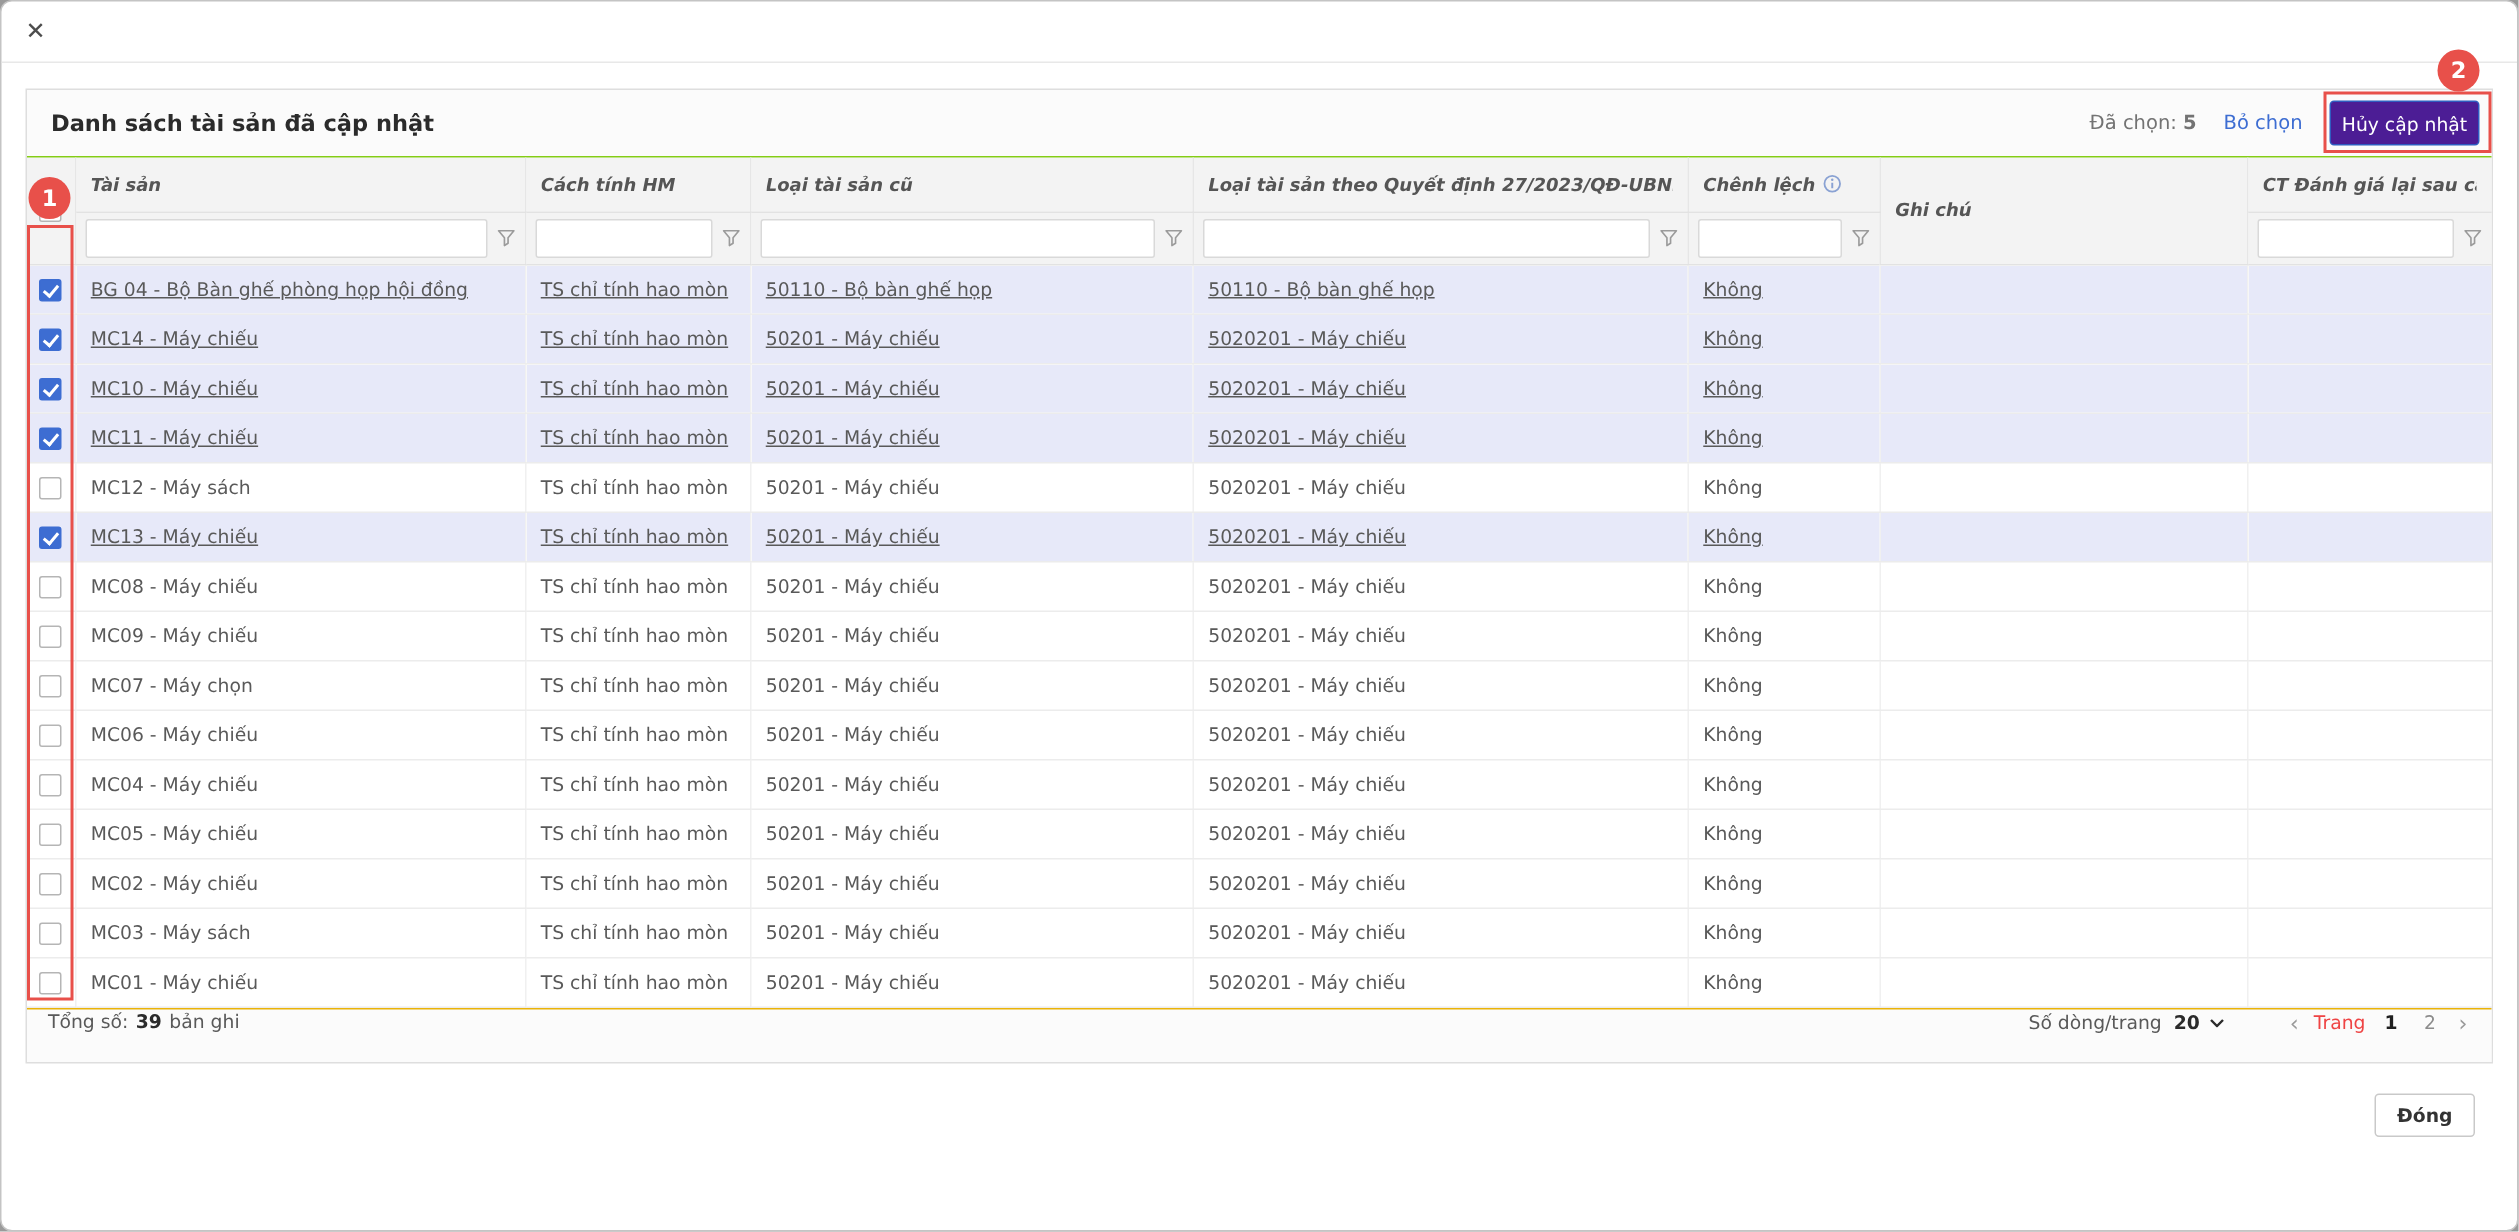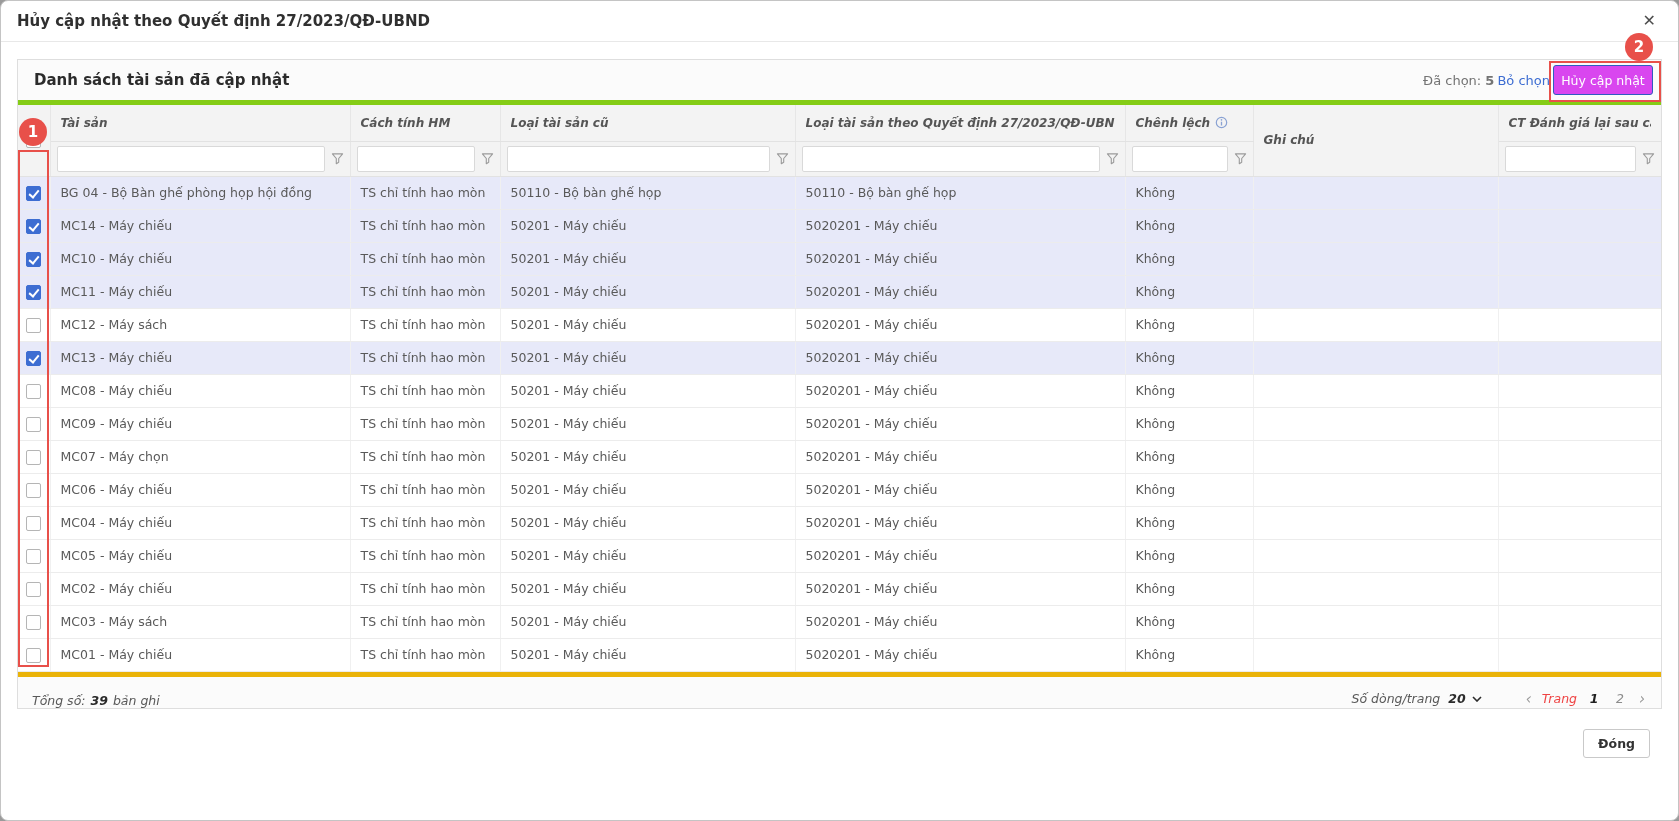--- a/index.html
+++ b/index.html
@@ -29,32 +29,32 @@
 
   
   .panel {
     position: absolute; left: 16px; right: 16px; top: 58px;
     border: 1px solid #dedede;
     background: #fff;
   }
   .panel-header {
     height: 45px;
     background: #fbfbfb;
-    border-bottom: 5px solid #84cc16;
+    border-bottom: 1px solid #84cc16;
     display: flex; align-items: center;
     padding: 0 8px 0 16px;
-    gap: 3px;
+    gap: 18px;
   }
   .section-title { font-size: 15px; font-weight: bold; color: #2b2b2b; margin-right: auto; }
   .selected-info { font-size: 13px; color: #737373; white-space: nowrap; }
   .selected-info b { font-weight: bold; }
   .deselect-link { font-size: 13px; color: #3d6dd2; cursor: pointer; white-space: nowrap; }
   .primary-btn {
     width: 100px; height: 30px;
-    background: #d946ef; color: #fff;
+    background: #4c1d95; color: #fff;
     border: 1px solid #2f5cc0; border-radius: 3px;
     font-size: 12.5px; font-family: inherit;
     cursor: pointer;
   }
 
   
   table { width: 100%; border-collapse: collapse; table-layout: fixed; }
   thead th {
     background: #f3f3f3;
     font-size: 12px; font-weight: bold; color: #555;
@@ -80,21 +80,21 @@
   tbody td {
     height: 33px;
     padding: 0 10px;
     font-size: 12.5px; color: #595959;
     border-bottom: 1px solid #ececec;
     border-right: 1px solid #f0f0f0;
     white-space: nowrap; overflow: hidden; text-overflow: ellipsis;
     background: #fff;
   }
   tbody td:last-child { border-right: none; }
-  tbody tr.selected td { background: #e7e9f9; }
+  tbody tr.selected td { background: #e7e9f9; text-decoration: underline; }
   .col-check { text-align: center; padding: 0 !important; }
 
   .cbx {
     appearance: none; -webkit-appearance: none;
     width: 15px; height: 15px;
     border: 1px solid #b5b5b5; border-radius: 2px;
     background: #fff; position: relative;
     margin: 0; vertical-align: middle; cursor: pointer;
   }
   .cbx:checked { background: #3d6dd2; border-color: #3d6dd2; }
@@ -102,24 +102,24 @@
     content: ""; position: absolute; left: 4px; top: 1px;
     width: 4px; height: 8px;
     border: solid #fff; border-width: 0 2px 2px 0;
     transform: rotate(40deg);
   }
 
   
   .panel-footer {
     height: 36px;
     background: #fbfbfb;
-    border-top: 5px solid #eab308;
-    display: flex; align-items: flex-end;
+    border-top: 1px solid #eab308;
+    display: flex; align-items: flex-start;
     padding: 0 14px;
-    font-size: 12.5px; color: #595959; font-style: italic;
+    font-size: 12.5px; color: #595959;
   }
   .total-info { margin-right: auto; display: flex; gap: 5px; align-items: center; }
   .total-info b { color: #2b2b2b; font-weight: bold; }
   .pager { display: flex; align-items: center; gap: 8px; }
   .page-size { display: flex; align-items: center; gap: 6px; cursor: pointer; color: #2b2b2b; }
   .page-size .val { font-weight: bold; }
   .pg-arrow { color: #9a9a9a; font-size: 15px; cursor: pointer; padding: 0 2px; }
   .page-word { color: #ef4444; }
   .page-num { min-width: 18px; text-align: center; color: #8c8c8c; cursor: pointer; }
   .page-num.active { color: #1f1f1f; font-weight: bold; }
@@ -153,21 +153,20 @@
   #ann-rect-1   { left: 17px; top: 149px; width: 31px; height: 517px; }
   #ann-circle-2 { left: 1624px; top: 32px; }
   #ann-rect-2   { left: 1548px; top: 60px; width: 112px; height: 41px; }
 </style>
 </head>
 <body>
 
 <div class="dialog">
 
   <div class="dialog-header">
-    <div class="dialog-title">Hủy cập nhật theo Quyết định 27/2023/QĐ-UBND</div>
     <div class="close-btn">✕</div>
   </div>
 
   <div class="panel">
 
     <div class="panel-header">
       <div class="section-title">Danh sách tài sản đã cập nhật</div>
       <div class="selected-info">
         <span>Đã chọn:</span>
         <b>5</b>

